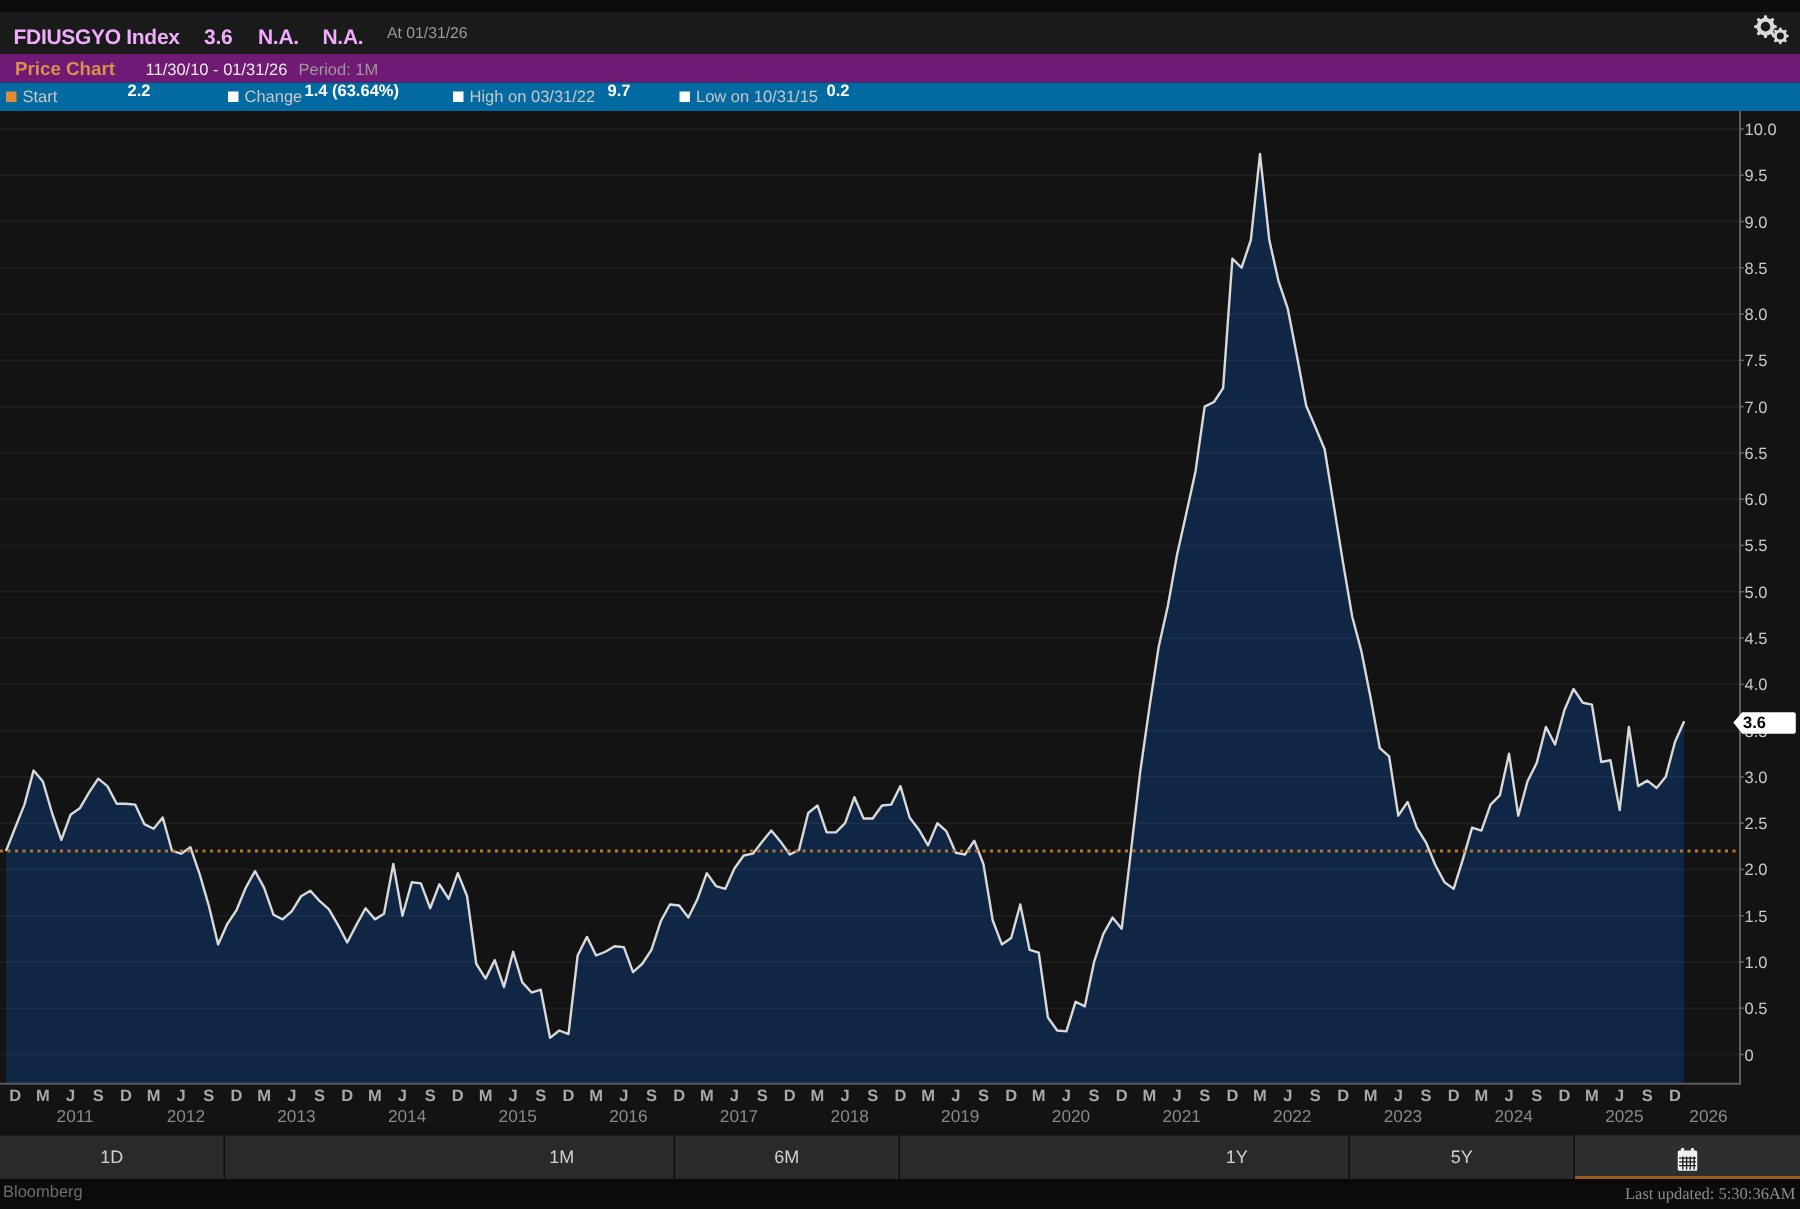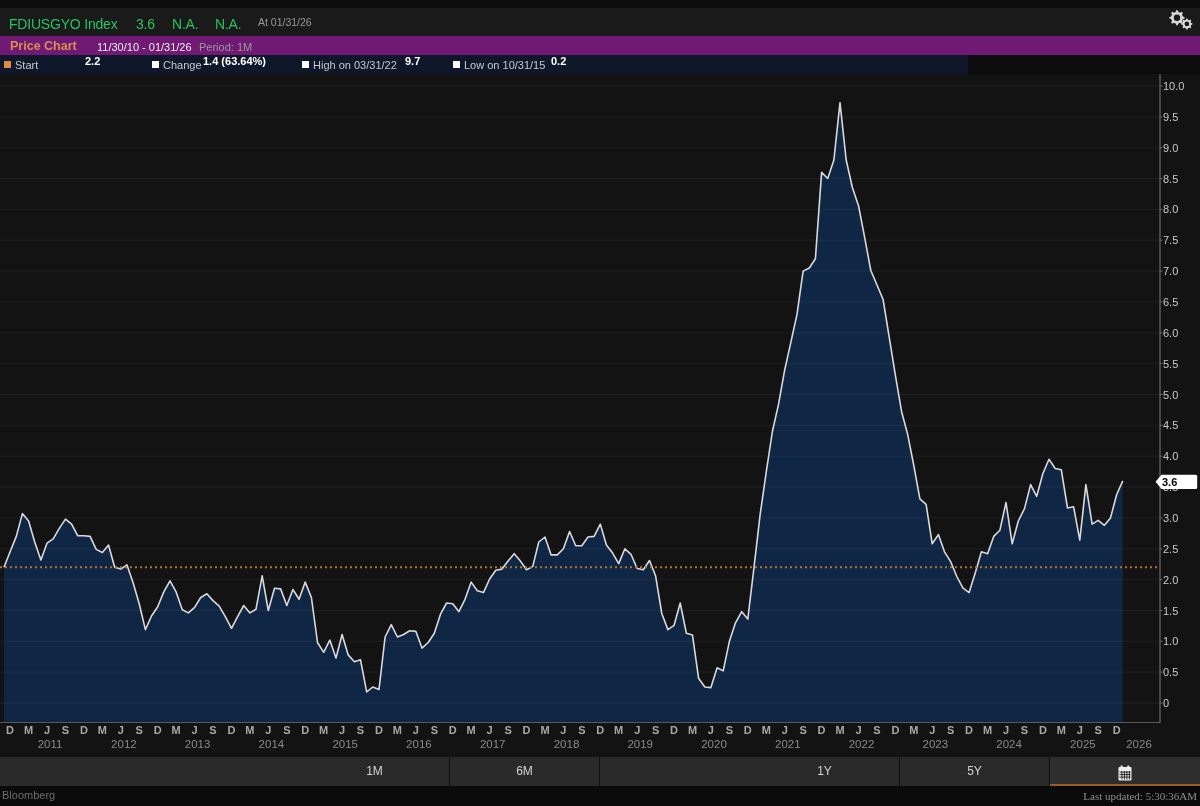--- a/index.html
+++ b/index.html
@@ -1,21 +1,21 @@
 <!DOCTYPE html>
 <html><head><meta charset="utf-8"><style>
 * { margin:0; padding:0; box-sizing:border-box; }
 html,body { width:1200px; height:806px; background:#000; overflow:hidden;
   font-family:"Liberation Sans", sans-serif; }
 .abs { position:absolute; }
 #root { position:relative; width:1200px; height:806px; background:#0c0c0c; }
 #r1 { position:absolute; left:0; top:8px; width:1200px; height:28px; background:#1a1a1a; }
-#r1 .t { position:absolute; top:8px; font-size:14px; font-weight:normal; color:#22c55e; line-height:16px; letter-spacing:-0.2px; }
+#r1 .t { position:absolute; top:8px; font-size:14px; font-weight:bold; color:#f0abfc; line-height:16px; letter-spacing:-0.2px; }
 #r2 { position:absolute; left:0; top:36px; width:1200px; height:19px; background:#701a75; }
-#r3 { position:absolute; left:0; top:55px; width:968px; height:19px; background:#0f172a; }
+#r3 { position:absolute; left:0; top:55px; width:1200px; height:19px; background:#0369a1; }
 #chart { position:absolute; left:0; top:74px; width:1200px; height:683px; background:#131313; }
 .lay { position:absolute; left:0; top:-74px; }
 .al { fill:#c9c9c9; font-size:11px; }
 .lv { fill:#000; font-size:11px; font-weight:bold; }
 .ml { fill:#a8a8a8; font-size:11px; font-weight:bold; text-anchor:middle; }
 .yl { fill:#8a8a8a; font-size:11.5px; text-anchor:middle; }
 text { font-family:"Liberation Sans", sans-serif; }
 .sq { position:absolute; top:6px; width:7px; height:7px; }
 .lg { position:absolute; top:4px; font-size:11px; color:#c8c8c8; }
 .lgv { position:absolute; top:0; font-size:11px; color:#fff; font-weight:bold; }
@@ -207,20 +207,21 @@
 <text x="861.5" y="748" class="yl">2022</text>
 <text x="935.3" y="748" class="yl">2023</text>
 <text x="1009.1" y="748" class="yl">2024</text>
 <text x="1082.9" y="748" class="yl">2025</text>
 <text x="1139" y="748" class="yl">2026</text>
 <path d="M1155.5,481.7 L1161.5,474.8 L1195.7,474.8 Q1197.2,474.8 1197.2,476.3 L1197.2,487.6 Q1197.2,489.1 1195.7,489.1 L1161.5,489.1 Z" fill="#ffffff"></path>
 <text x="1162" y="485.5" class="lv">3.6</text>
 </svg>
     </div>
 <div id="bar">
+<div class="btn" style="left:0px">1D</div>
 <div class="btn" style="left:300px">1M</div>
 <div class="btn" style="left:450px">6M</div>
 <div class="btn" style="left:750px">1Y</div>
 <div class="btn" style="left:900px">5Y</div>
 
 <div id="calseg"><svg width="14" height="16" viewBox="0 0 14 16">
 <rect x="0.5" y="2" width="13" height="13.5" rx="1" fill="#f0f0f0"></rect>
 <rect x="2.6" y="0.4" width="2.2" height="3" rx="0.7" fill="#f0f0f0"></rect>
 <rect x="9.2" y="0.4" width="2.2" height="3" rx="0.7" fill="#f0f0f0"></rect>
 <g stroke="#1a1a1a" stroke-width="0.9">

